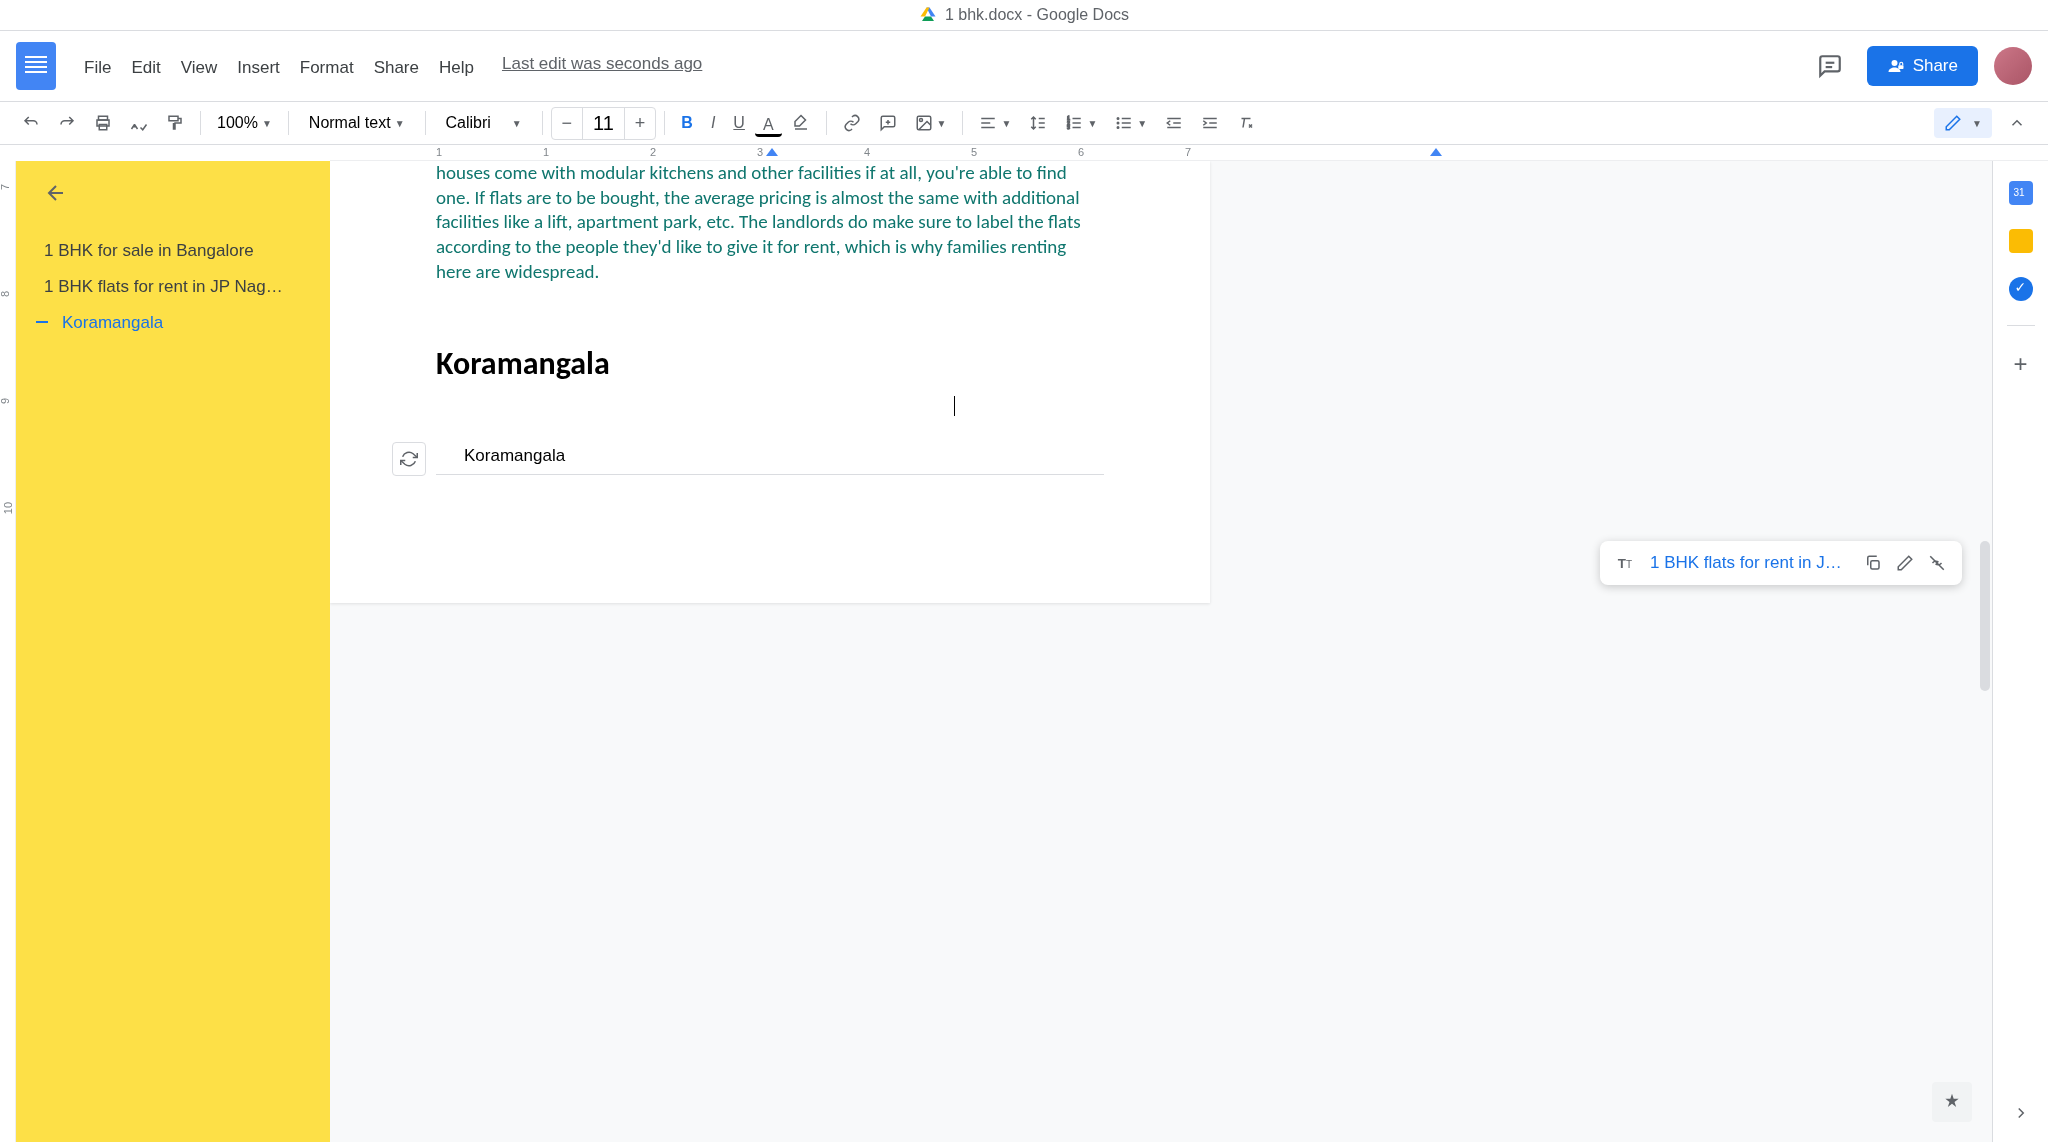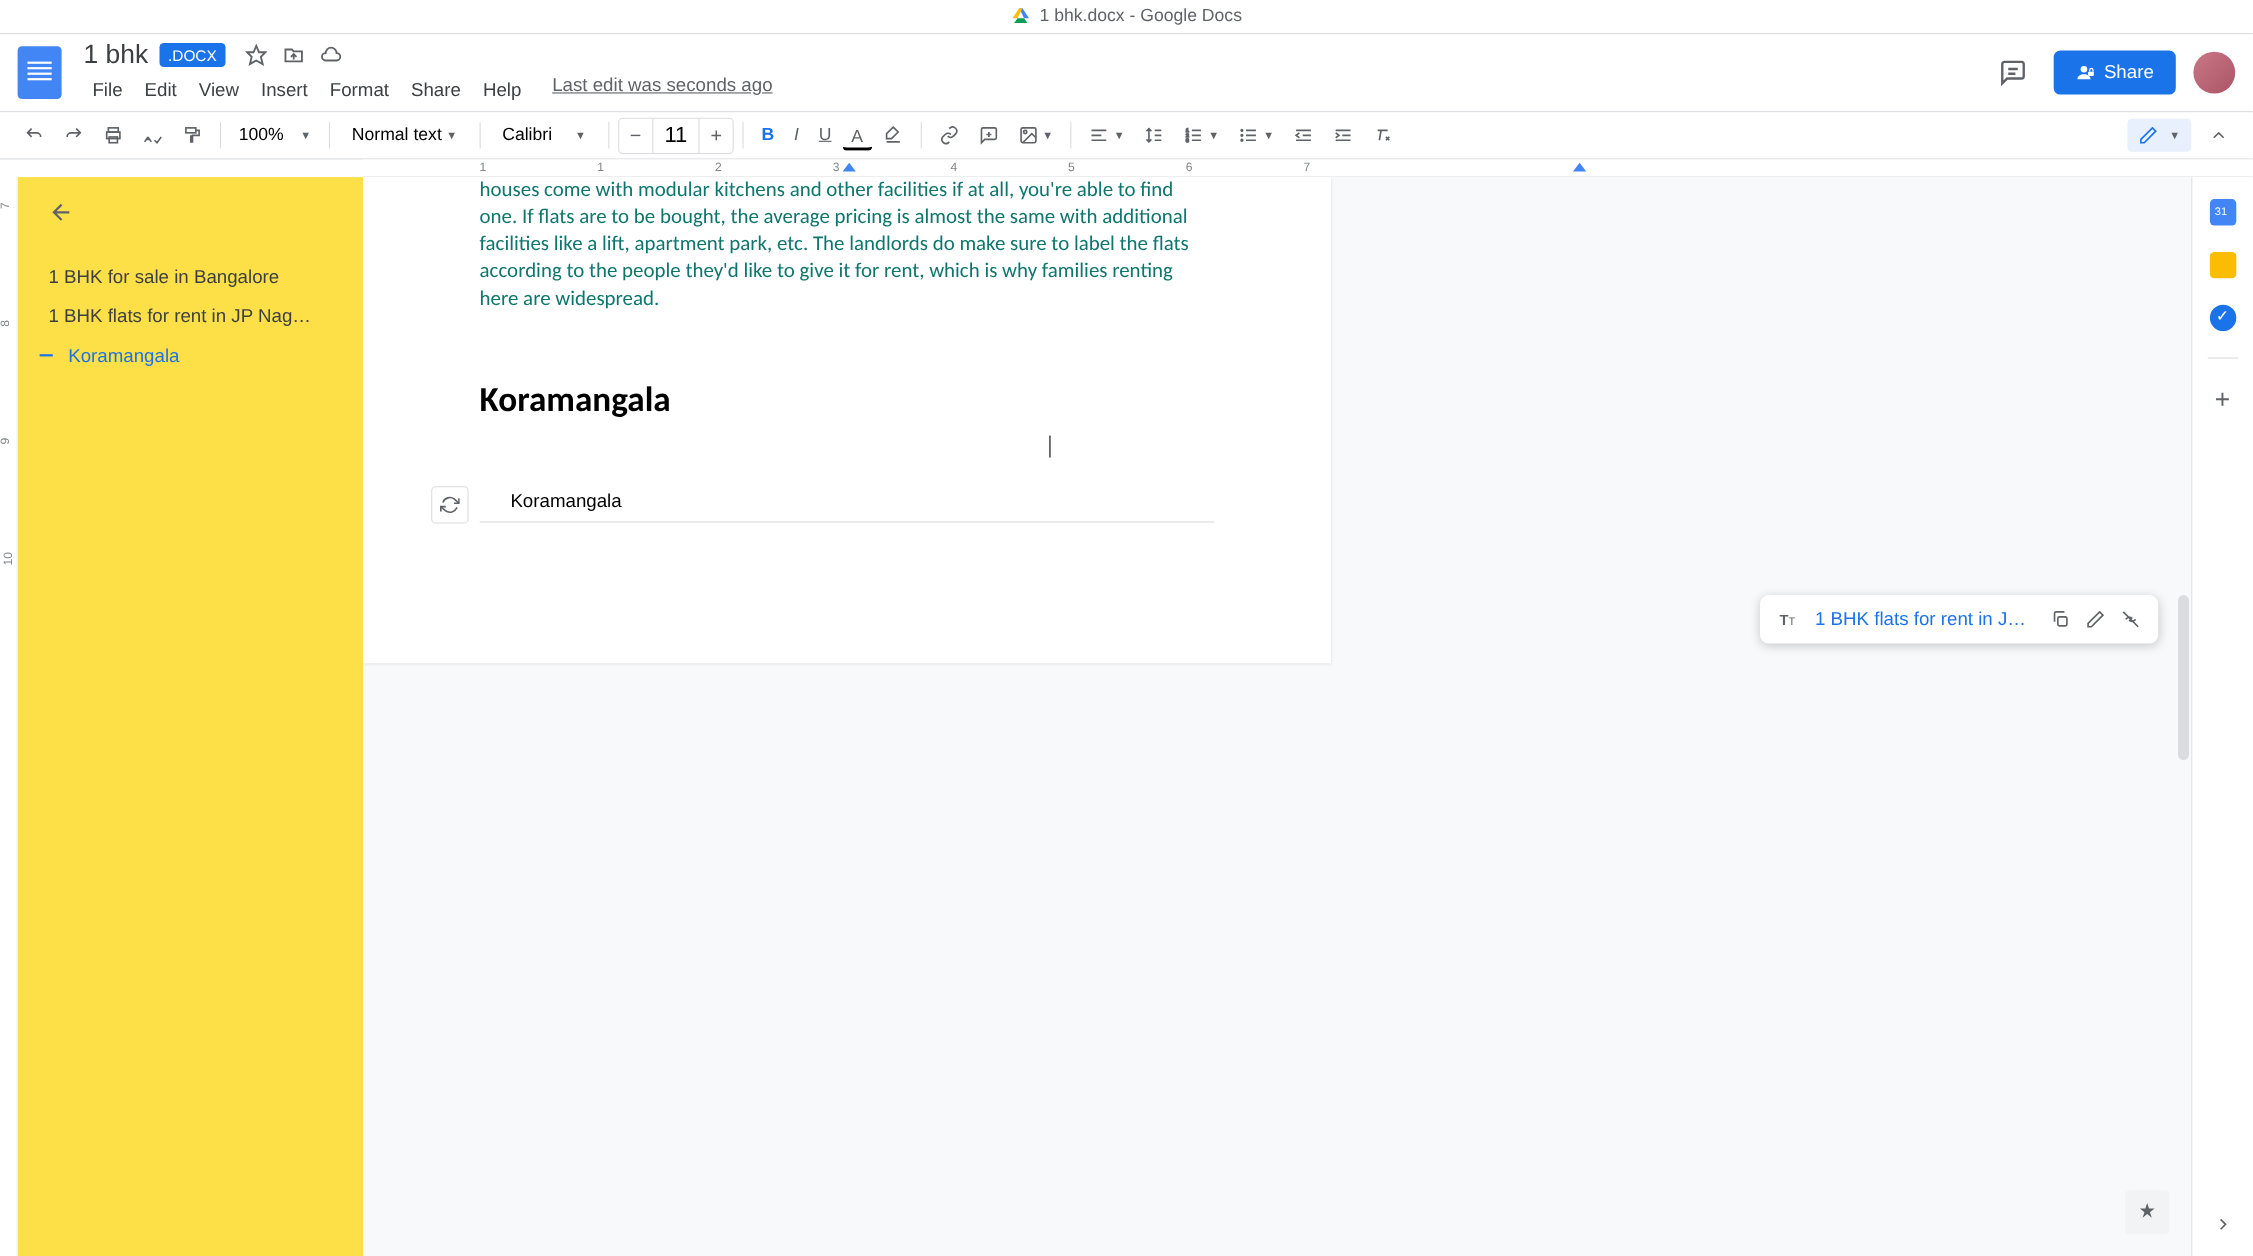--- a/index.html
+++ b/index.html
@@ -26,21 +26,21 @@
 .last-edit { color: #5f6368; text-decoration: underline; margin-left: 16px; font-size: 17px; cursor: pointer; }
 .right-actions { display: flex; align-items: center; gap: 16px; }
 .comment-icon { color: #5f6368; cursor: pointer; padding: 8px; }
 .share-btn { background: #1a73e8; color: #fff; padding: 10px 20px; border-radius: 6px; display: flex; align-items: center; gap: 8px; font-size: 17px; font-weight: 500; cursor: pointer; border: none; }
 .avatar { width: 38px; height: 38px; border-radius: 50%; background: linear-gradient(135deg, #c78, #a56); }
 
 
 .toolbar { height: 44px; border-top: 1px solid #dadce0; border-bottom: 1px solid #dadce0; display: flex; align-items: center; padding: 0 14px; gap: 2px; }
 .tool-btn { padding: 6px 8px; color: #5f6368; cursor: pointer; border-radius: 4px; display: flex; align-items: center; justify-content: center; }
 .tool-sep { width: 1px; height: 24px; background: #dadce0; margin: 0 6px; }
-.zoom-select { display: flex; align-items: center; gap: 11px; padding: 4px 8px; font-size: 16px; cursor: pointer; }
+.zoom-select { display: flex; align-items: center; gap: 0; padding: 4px 8px; font-size: 16px; cursor: pointer; }
 .style-select { padding: 4px 12px; font-size: 16px; cursor: pointer; min-width: 110px; display: flex; align-items: center; justify-content: space-between; }
 .font-select { padding: 4px 12px; font-size: 16px; cursor: pointer; min-width: 100px; display: flex; align-items: center; justify-content: space-between; }
 .font-size-group { display: flex; align-items: center; border: 1px solid #dadce0; border-radius: 4px; }
 .font-size-btn { padding: 4px 10px; cursor: pointer; color: #5f6368; font-size: 18px; }
 .font-size-val { padding: 4px 10px; font-size: 20px; border-left: 1px solid #dadce0; border-right: 1px solid #dadce0; }
 .bold-btn { color: #1a73e8; font-weight: bold; }
 .text-color { border-bottom: 3px solid #000; padding-bottom: 0; }
 .toolbar-right { margin-left: auto; display: flex; align-items: center; gap: 8px; }
 .edit-mode { background: #e8f0fe; padding: 6px 10px; border-radius: 4px; display: flex; align-items: center; gap: 6px; cursor: pointer; }
 
@@ -114,42 +114,20 @@
         <polygon fill="#4285F4" points="14,2 22,14 16,14 10,2"></polygon>
         <polygon fill="#FBBC04" points="10,2 2,14 8,14 14,2"></polygon>
       </svg>
     <span>1 bhk.docx - Google Docs</span>
   </div>
 </div>
 
 <div class="title-bar">
   <div class="docs-logo"></div>
   <div class="title-section">
-    <div class="title-row">
-      <span class="doc-title">1 bhk</span>
-      <span class="docx-badge">.DOCX</span>
-      <div class="title-icons">
-        <span class="title-icon">
-            <svg width="20" height="20" viewBox="0 0 24 24" fill="none" stroke="currentColor" stroke-width="2">
-              <polygon points="12,2 15,9 22,9 17,14 19,22 12,18 5,22 7,14 2,9 9,9"></polygon>
-            </svg>
-          </span>
-        <span class="title-icon">
-            <svg width="20" height="20" viewBox="0 0 24 24" fill="none" stroke="currentColor" stroke-width="2">
-              <path d="M3 6h7l2 2h9v11H3z"></path>
-              <path d="M12 11v6M9 14l3-3 3 3"></path>
-            </svg>
-          </span>
-        <span class="title-icon">
-            <svg width="20" height="20" viewBox="0 0 24 24" fill="none" stroke="currentColor" stroke-width="2">
-              <path d="M18 10a6 6 0 00-12 0 4 4 0 000 8h12a4 4 0 000-8z"></path>
-            </svg>
-          </span>
-      </div>
-    </div>
     <div class="menu-row">
       <span class="menu-item">File</span>
       <span class="menu-item">Edit</span>
       <span class="menu-item">View</span>
       <span class="menu-item">Insert</span>
       <span class="menu-item">Format</span>
       <span class="menu-item">Share</span>
       <span class="menu-item">Help</span>
       <span class="last-edit">Last edit was seconds ago</span>
     </div>

